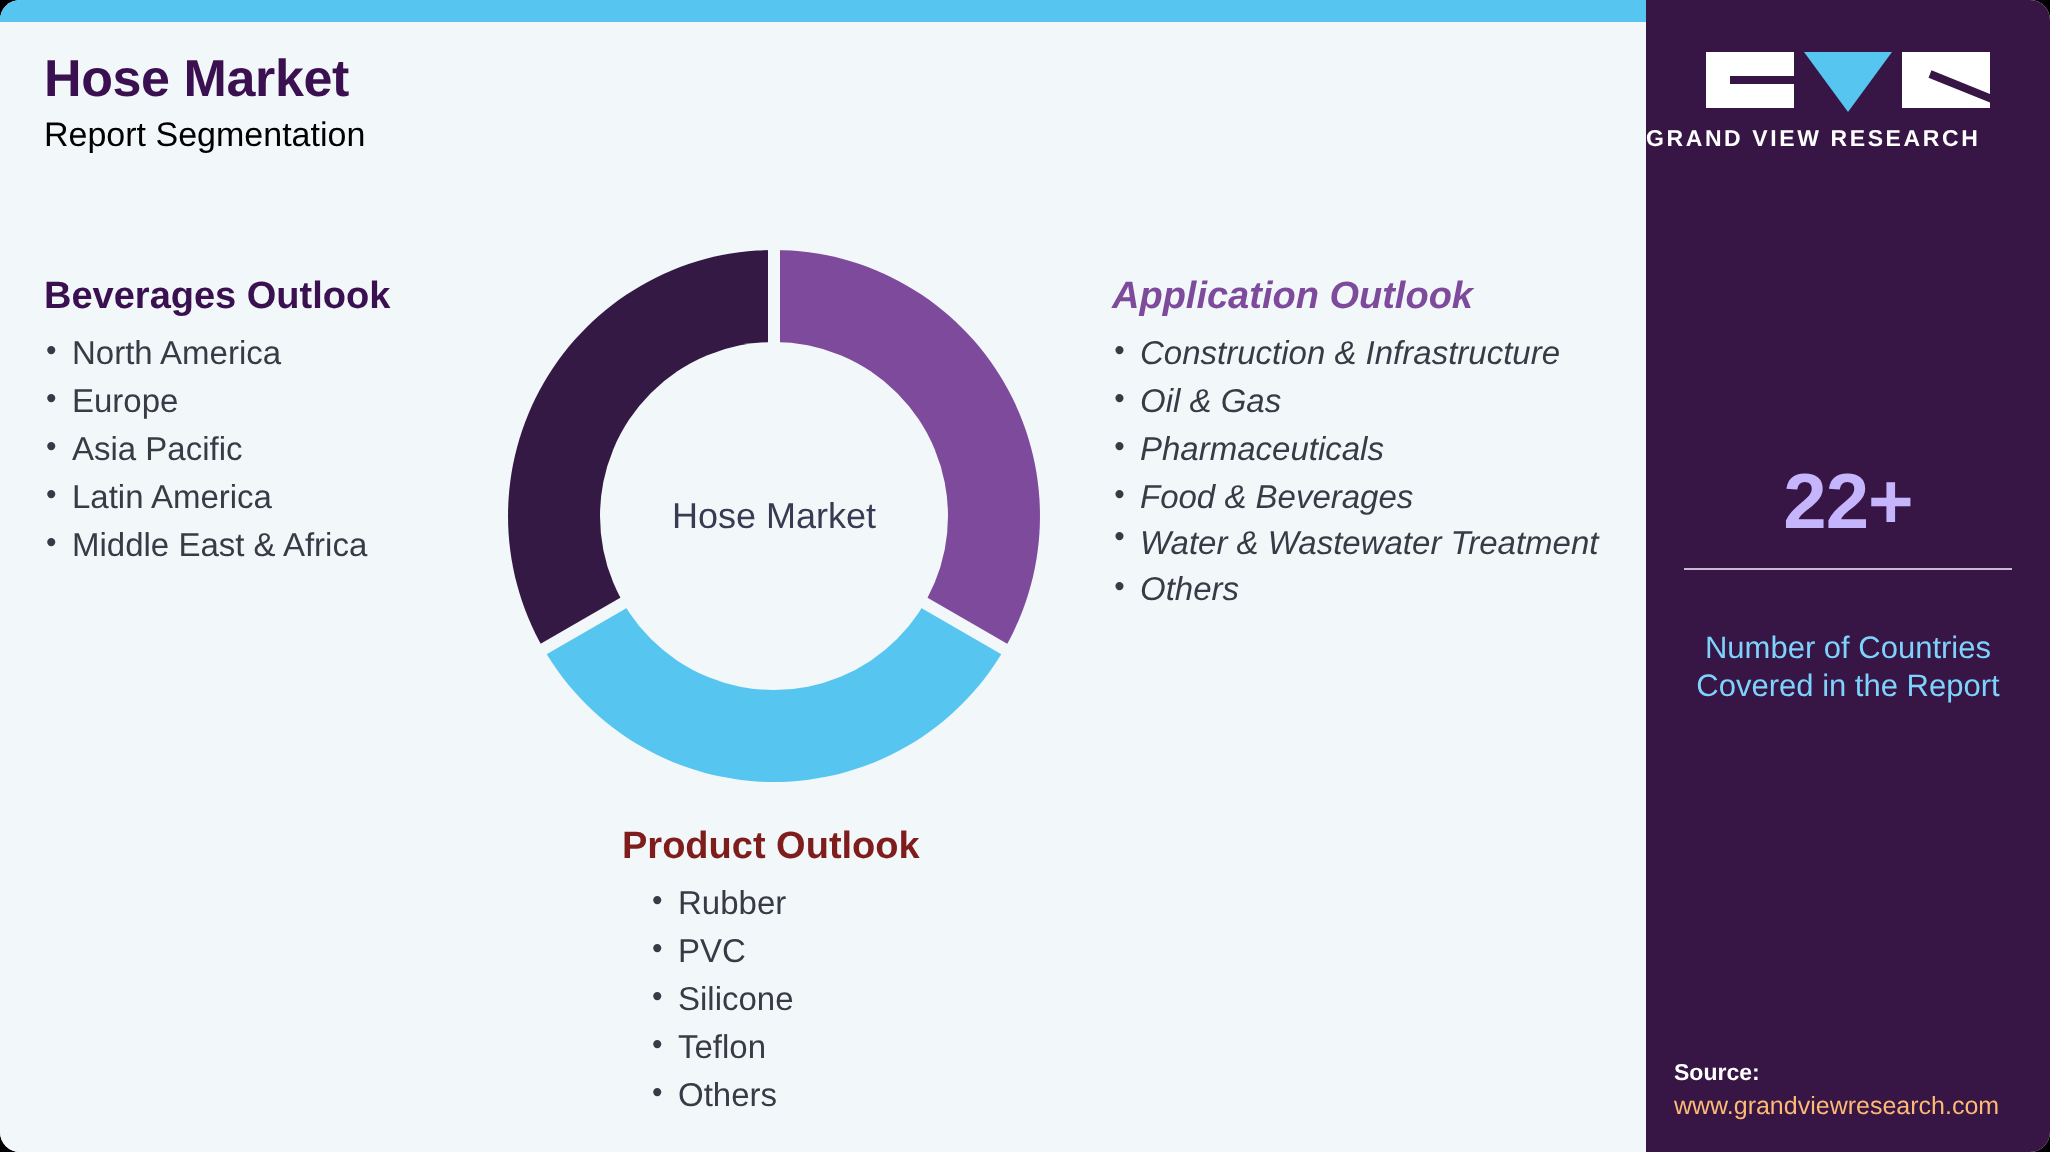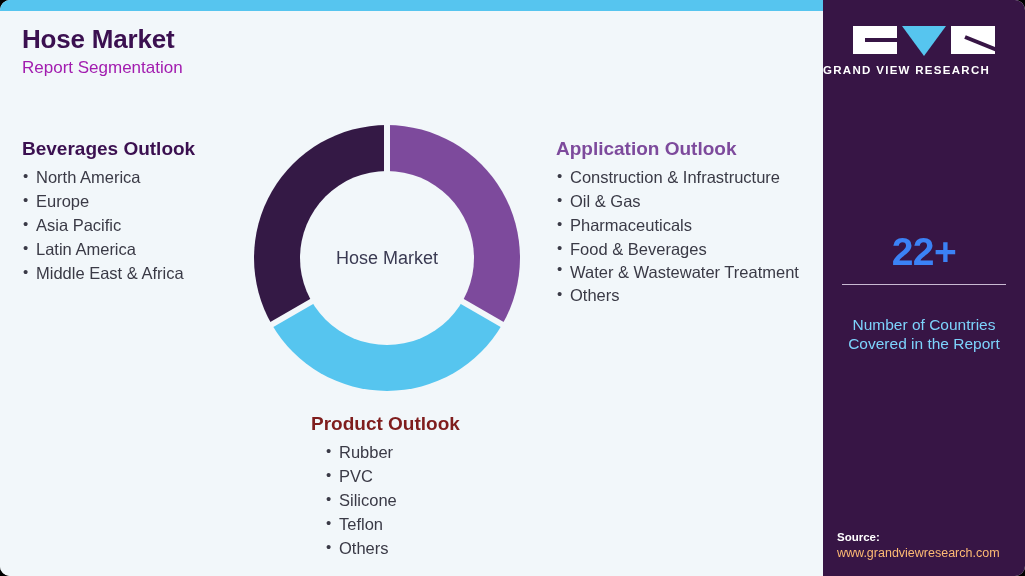--- a/index.html
+++ b/index.html
@@ -52,21 +52,21 @@
   .main-title {
     font-size: 26px;
     font-weight: bold;
     color: #3b1050;
     letter-spacing: -0.2px;
     line-height: 1.1;
     margin: 0;
   }
   .sub-title {
     font-size: 17px;
-    color: #a21caf;
+    color: #000000;
     margin: 5px 0 0 0;
     line-height: 1.1;
   }
 
   
   .outlook {
     position: absolute;
   }
   .outlook-head {
     font-size: 19px;
@@ -98,21 +98,21 @@
     font-size: 15px;
     color: #3a3a46;
   }
   .outlook-list li.twoline {
     line-height: 1.08;
     padding-top: 2px;
     padding-bottom: 3px;
   }
 
   #regional-outlook { left: 22px; top: 128px; width: 230px; }
-  #application-outlook { left: 556px; top: 128px; width: 262px; }
+  #application-outlook { left: 556px; top: 128px; width: 262px; font-style: italic; }
   #product-outlook { left: 311px; top: 403px; width: 220px; }
   #product-outlook .outlook-head { margin-left: 0; }
   #product-outlook .outlook-list { margin-left: 14px; }
 
   
   .donut-wrap {
     position: absolute;
     left: 247px;
     top: 107px;
     width: 280px;
@@ -201,21 +201,21 @@
   .stat-block {
     position: absolute;
     left: 10px;
     right: 10px;
     top: 232px;
     text-align: center;
   }
   .stat-value {
     font-size: 39px;
     font-weight: bold;
-    color: #3b82f6;
+    color: #c4b5fd;
     line-height: 1;
     letter-spacing: -0.5px;
   }
   .stat-divider {
     height: 1px;
     background: #c9b9d2;
     margin: 13px 9px 9px 9px;
   }
   .stat-caption {
     font-size: 15.5px;

